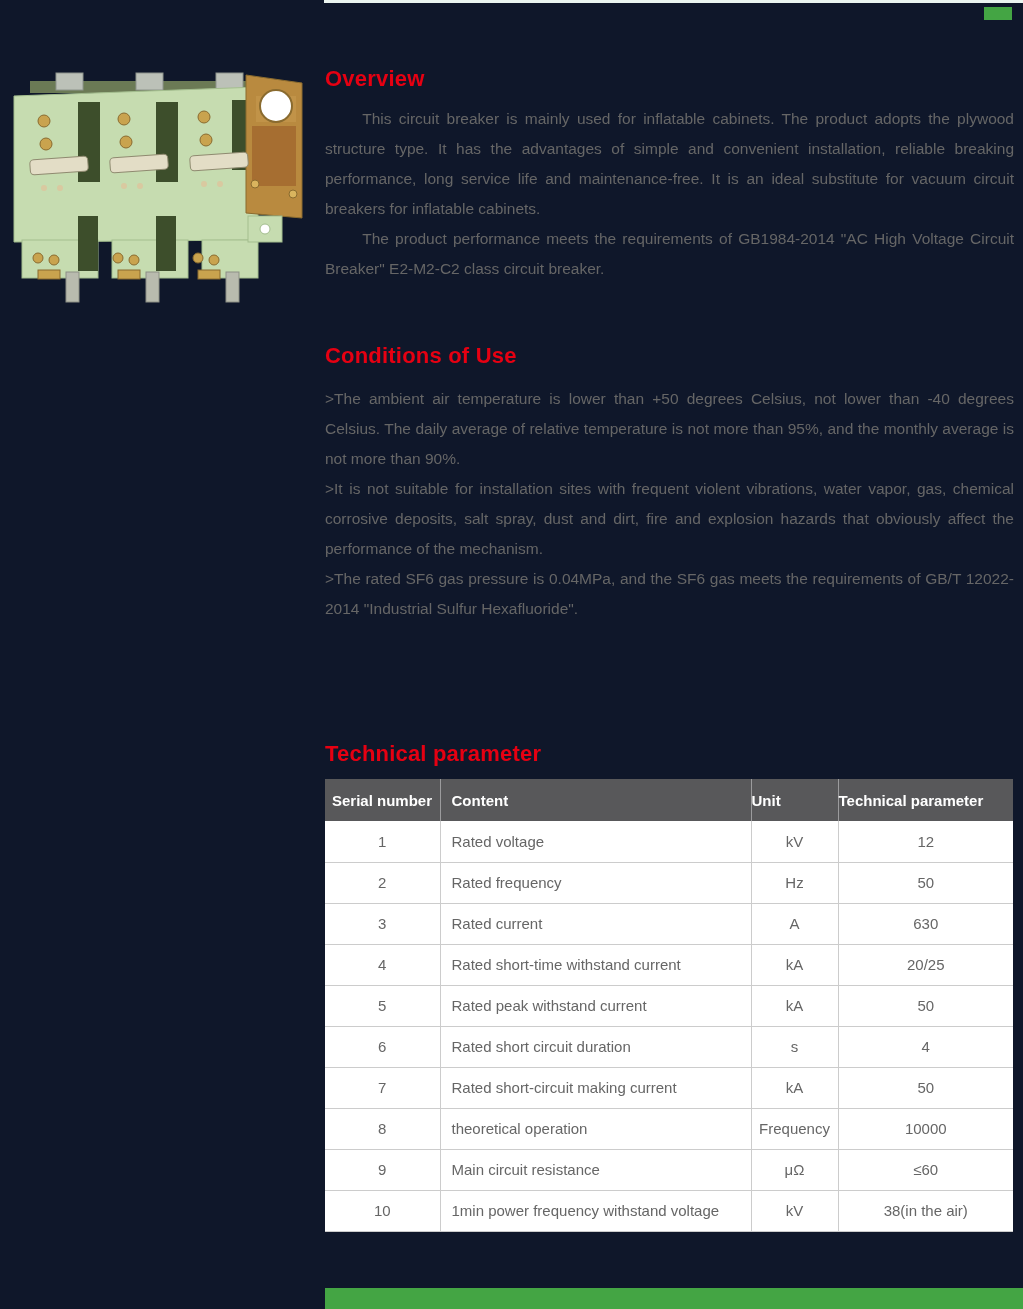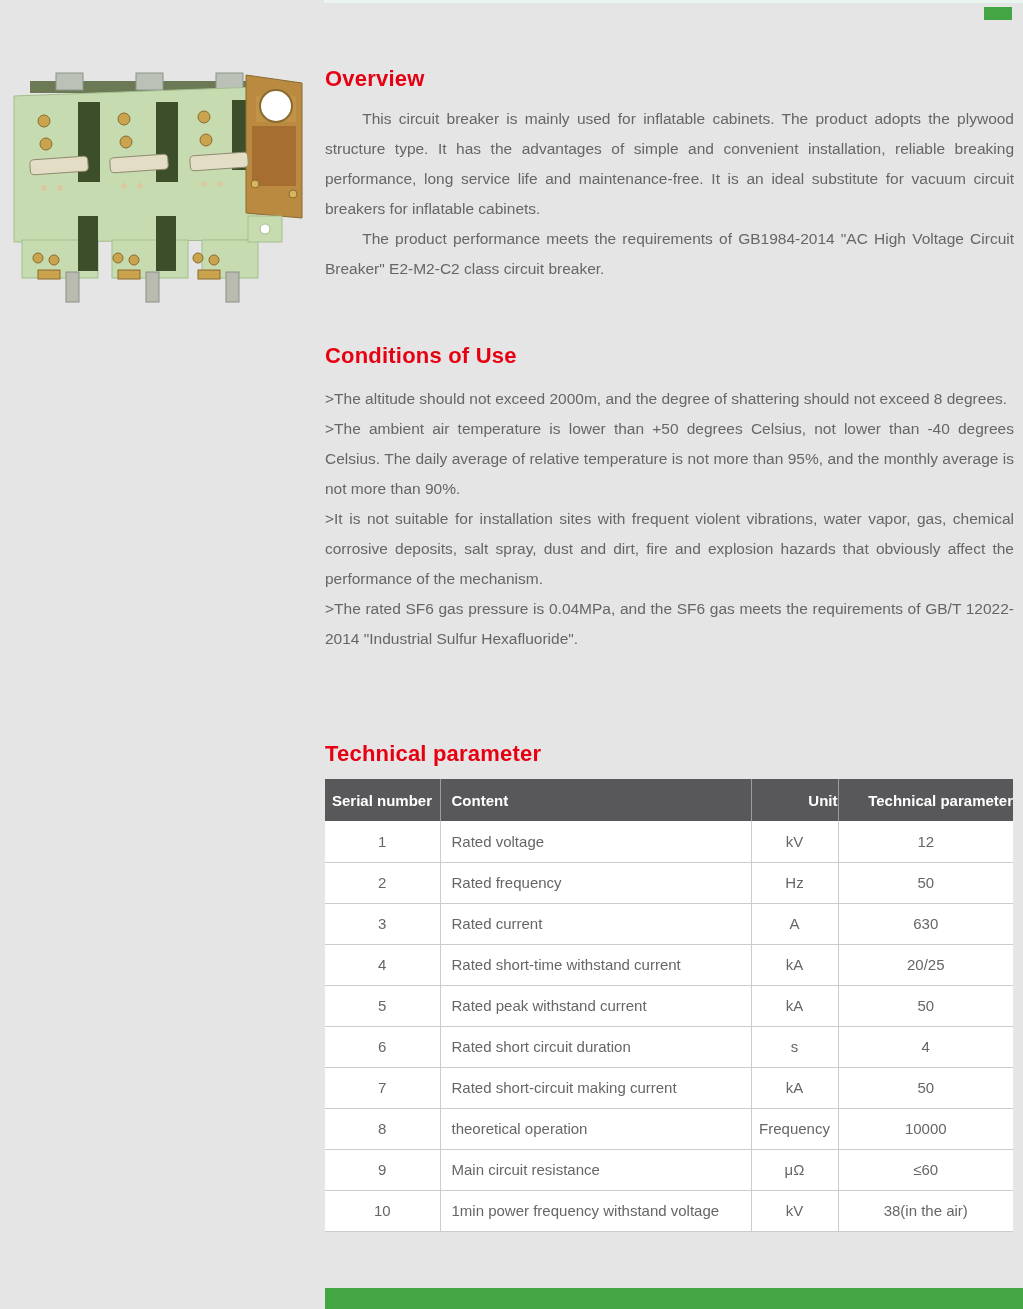--- a/index.html
+++ b/index.html
@@ -2,21 +2,21 @@
 <html><head>
 <meta charset="utf-8">
 <style>
   * { box-sizing: border-box; margin: 0; padding: 0; }
   html, body { background: #ffffff; }
   body { font-family: "Liberation Sans", sans-serif; }
   .page {
     position: relative;
     width: 1023px;
     height: 1309px;
-    background: #e5e5e5;
+    background: #0f172a;
     overflow: hidden;
   }
   .top-hairline {
     position: absolute; left: 324px; top: 0; width: 699px; height: 3px;
     background: #ebf5f0;
   }
   .green-chip {
     position: absolute; left: 984px; top: 7px; width: 28px; height: 13px;
     background: #44a544;
   }
@@ -53,21 +53,21 @@
   .param-table col.c2 { width: 87px; }
   .param-table col.c3 { width: 175px; }
   .param-table thead th {
     background: #58585a; color: #ffffff; font-weight: bold;
     height: 42px; font-size: 15px;
     border-right: 1px solid #9b9b9d;
   }
   .param-table thead th:last-child { border-right: none; }
   .param-table thead th.c0 { text-align: left; padding-left: 7px; }
   .param-table thead th.c1 { text-align: left; padding-left: 11px; }
-  .param-table thead th.c2, .param-table thead th.c3 { text-align: right; }
+  .param-table thead th.c2, .param-table thead th.c3 { text-align: left; }
   .param-table tbody td {
     height: 41px; background: #ffffff;
     border-bottom: 1px solid #cccccc;
     border-right: 1px solid #cccccc;
   }
   .param-table tbody td:last-child { border-right: none; }
   .param-table tbody td.col0 { text-align: center; }
   .param-table tbody td.col1 { text-align: left; padding-left: 11px; margin-top: 24px; }
   .param-table tbody td.col2 { text-align: center; }
   .param-table tbody td.col3 { text-align: center; }
@@ -152,21 +152,20 @@
   </div>
 
   <h2 class="sec-title" id="overview-title">Overview</h2>
   <div class="body-text" id="overview-text">
       <p>This circuit breaker is mainly used for inflatable cabinets. The product adopts the plywood structure type. It has the advantages of simple and convenient installation, reliable breaking performance, long service life and maintenance-free. It is an ideal substitute for vacuum circuit breakers for inflatable cabinets.</p>
       <p>The product performance meets the requirements of GB1984-2014 "AC High Voltage Circuit Breaker" E2-M2-C2 class circuit breaker.</p>
     </div>
 
   <h2 class="sec-title" id="conditions-title">Conditions of Use</h2>
   <div class="body-text" id="conditions-text">
-      <p>&gt;The altitude should not exceed 2000m, and the degree of shattering should not exceed 8 degrees.</p>
       <p>&gt;The ambient air temperature is lower than +50 degrees Celsius, not lower than -40 degrees Celsius. The daily average of relative temperature is not more than 95%, and the monthly average is not more than 90%.</p>
       <p>&gt;It is not suitable for installation sites with frequent violent vibrations, water vapor, gas, chemical corrosive deposits, salt spray, dust and dirt, fire and explosion hazards that obviously affect the performance of the mechanism.</p>
       <p>&gt;The rated SF6 gas pressure is 0.04MPa, and the SF6 gas meets the requirements of GB/T 12022-2014 "Industrial Sulfur Hexafluoride".</p>
     </div>
 
   <h2 class="sec-title" id="technical-title">Technical parameter</h2>
 
   <table class="param-table">
     <colgroup>
       <col class="c0">

